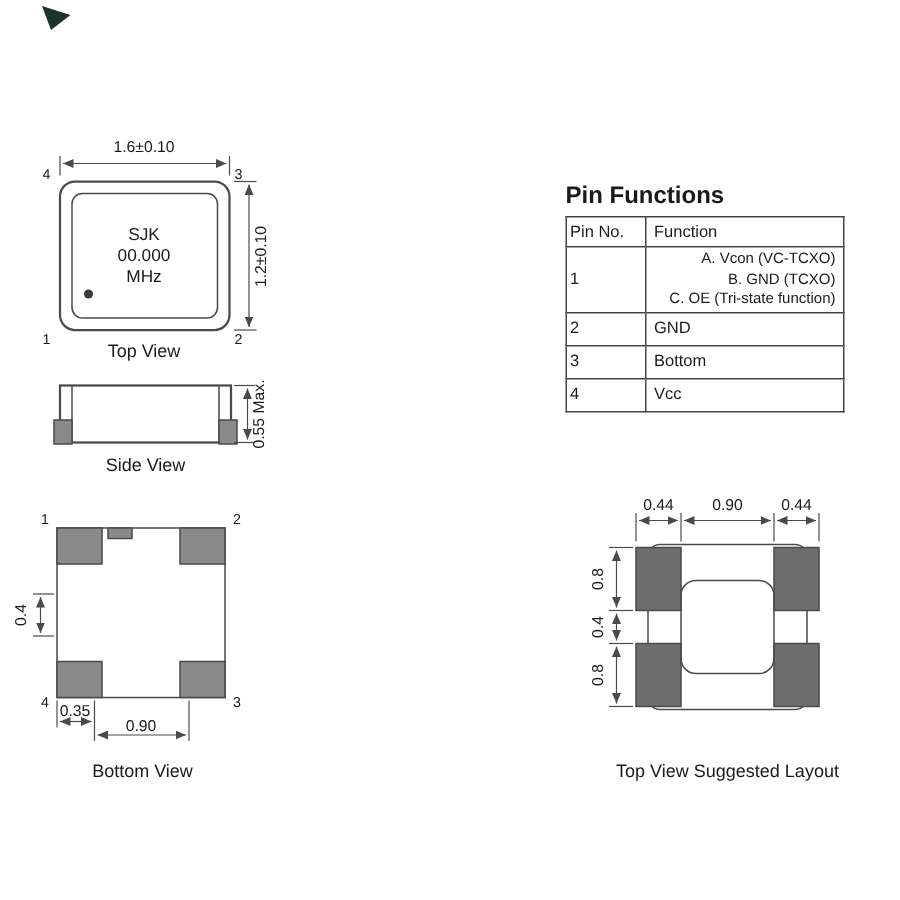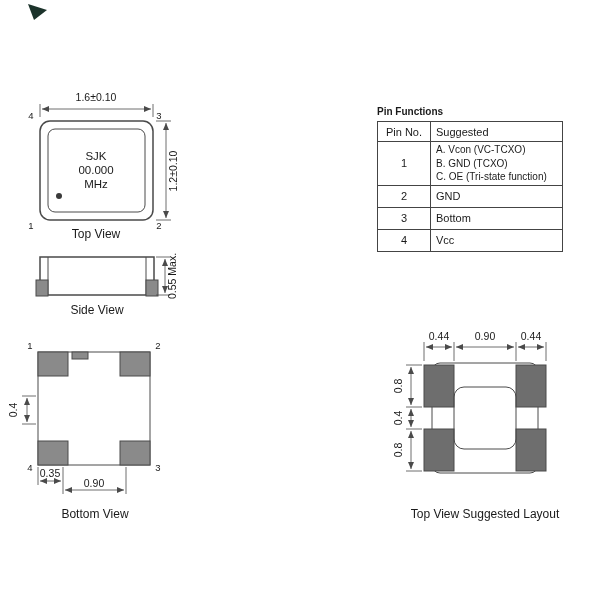--- a/index.html
+++ b/index.html
@@ -17,27 +17,27 @@
   .body{fill:#ffffff;stroke:var(--line,#4a4a4a);stroke-width:1.5;}
   .thin{fill:none;stroke:var(--line,#4a4a4a);stroke-width:1;}
   .pad{fill:var(--pad-gray,#8a8a8a);stroke:var(--line,#4a4a4a);stroke-width:1;}
   .pad-dark{fill:var(--pad-dark,#6e6e6e);stroke:var(--line,#4a4a4a);stroke-width:1;}
   .ext{stroke:var(--line,#4a4a4a);stroke-width:0.8;}
   .dimline{stroke:var(--line,#4a4a4a);stroke-width:0.8;fill:none;}
   .dot{fill:#3a3a3a;}
   .mark{fill:var(--corner-mark,#1c332b);}
 
   #pin-table-wrap{position:absolute;left:377px;top:106px;width:190px;}
-  #pin-table-title{font-size:10px;font-weight:bold;margin:0 0 4px 0;}
+  #pin-table-title{font-size:16px;font-weight:bold;margin:16px 0 4px 0;}
   #pin-table{border-collapse:collapse;font-size:11px;width:186px;}
   #pin-table td{border:1px solid var(--table-border,#444);padding:1px 5px;vertical-align:middle;}
-  #pin-table td.pin-col{width:48px;text-align:center;padding:1px 2px;}
+  #pin-table td.pin-col{width:48px;padding:1px 2px;}
   #pin-table tr.hdr td{height:17px;}
   #pin-table tr.single td{height:19px;}
-  #pin-table .fn-lines div{font-size:10px;line-height:1.35;white-space:nowrap;}
+  #pin-table .fn-lines div{font-size:10px;line-height:1.35;white-space:nowrap;text-align:right;}
 </style>
 </head>
 <body>
 
 <div id="canvas">
 
   <svg id="drawing" width="600" height="600" viewBox="0 0 600 600">
     <defs>
       <marker id="arr" viewBox="0 0 7 6" refX="7" refY="3" markerWidth="7" markerHeight="6" markerUnits="userSpaceOnUse" orient="auto-start-reverse">
         <path d="M0,0 L7,3 L0,6 Z" fill="#4a4a4a"></path>
@@ -149,21 +149,21 @@
       <text class="caption" x="485" y="518" text-anchor="middle">Top View Suggested Layout</text>
     </g>
   </svg>
 
   <div id="pin-table-wrap">
     <div id="pin-table-title">Pin Functions</div>
     <table id="pin-table">
       <tbody>
         <tr class="hdr">
           <td class="pin-col">Pin No.</td>
-          <td>Suggested</td>
+          <td>Function</td>
         </tr>
         <tr>
           <td class="pin-col">1</td>
           <td class="fn-lines">
             <div>A. Vcon (VC-TCXO)</div>
             <div>B. GND (TCXO)</div>
             <div>C. OE (Tri-state function)</div>
           </td>
         </tr>
         <tr class="single">

